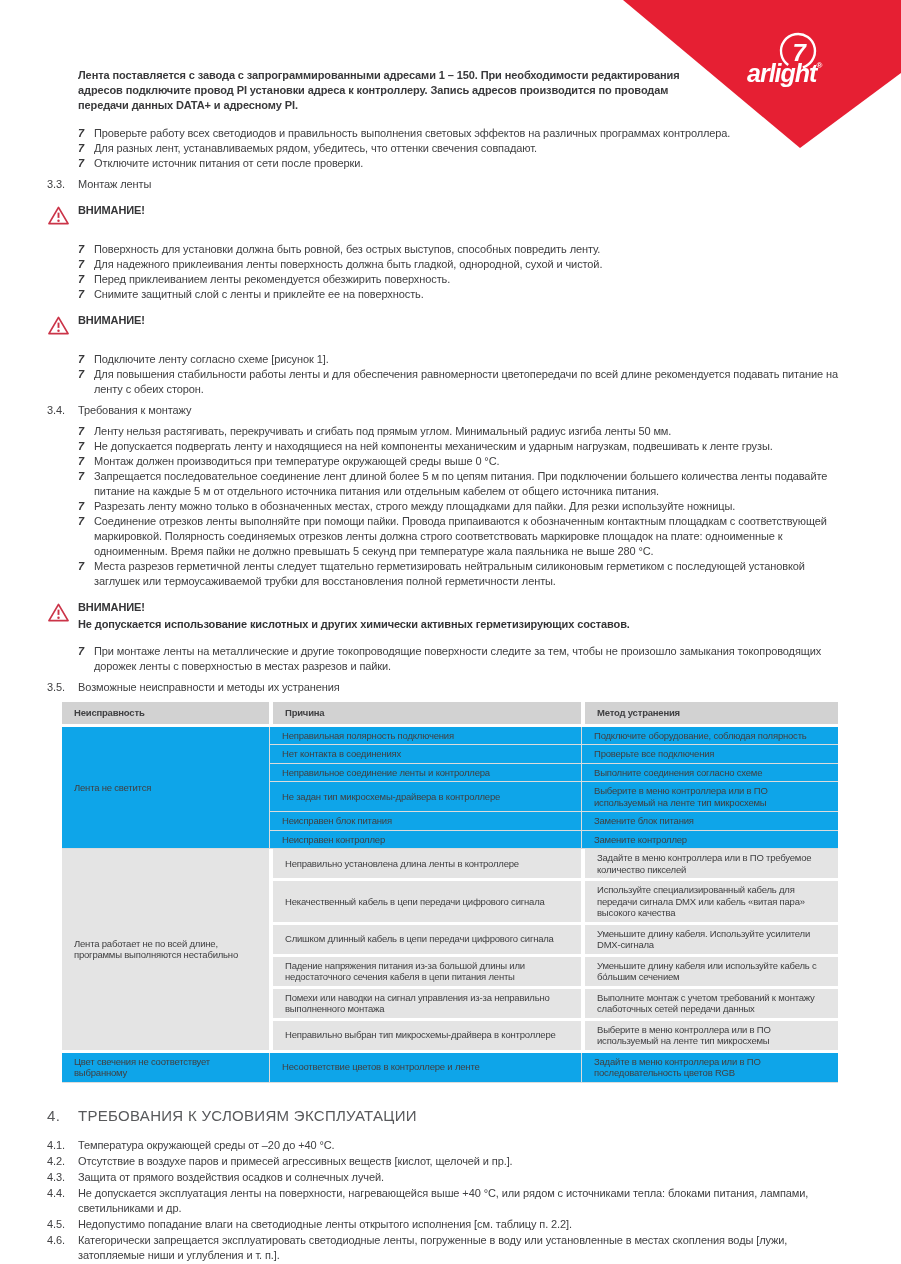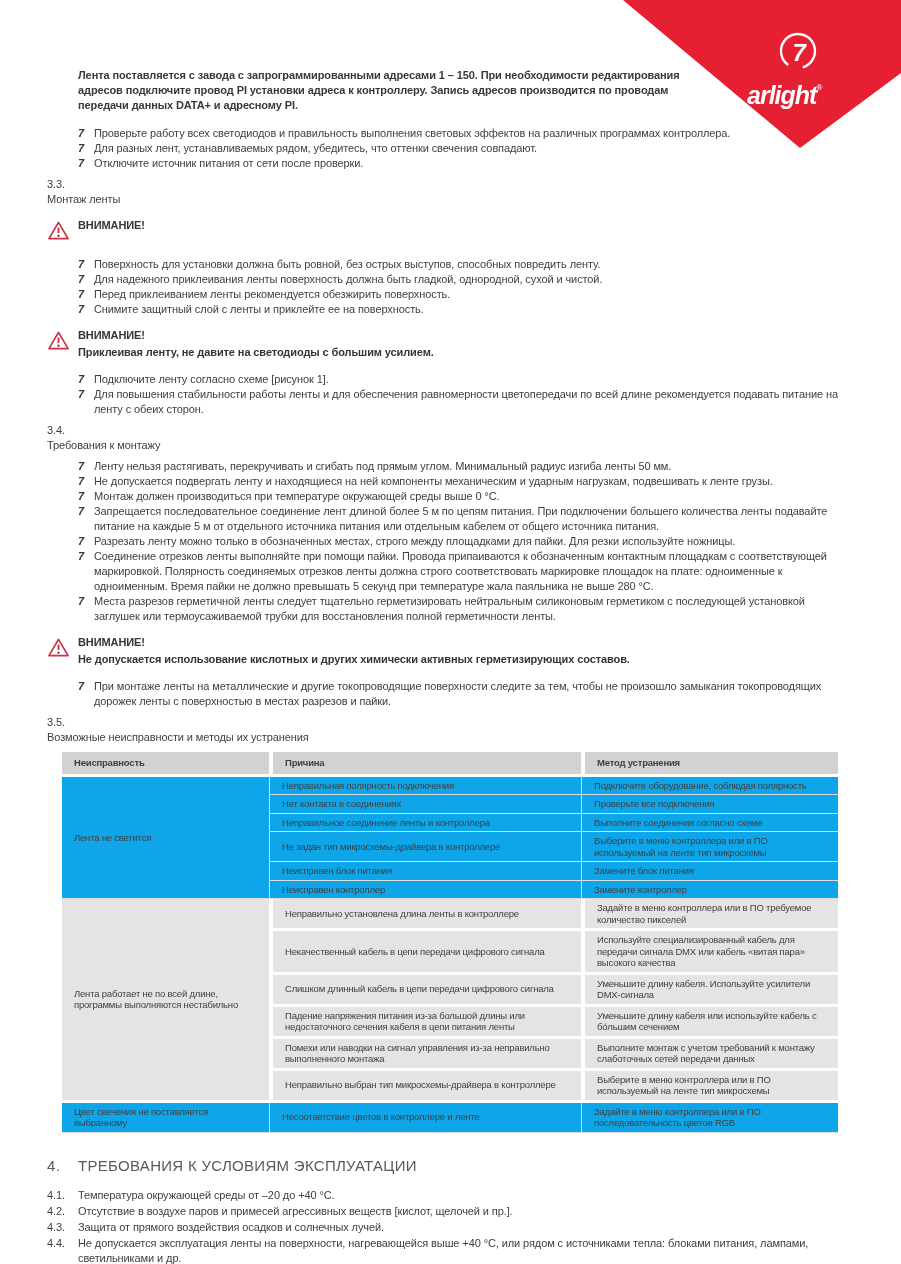--- a/index.html
+++ b/index.html
@@ -9,42 +9,42 @@
     font-family:"Liberation Sans", sans-serif;
     color:#404042; font-size:11px; line-height:15px;
     letter-spacing:-0.1px;
   }
   .page { position:relative; width:901px; height:1264px; }
 
   
   .logo-wrap { position:absolute; top:0; right:0; width:281px; height:150px; z-index:5; }
   .logo-wrap svg { display:block; }
   .brand {
-    position:absolute; left:127px; top:80px; color:#fff;
+    position:absolute; left:127px; top:58px; color:#fff;
     font-style:italic; font-weight:bold; font-size:25px; letter-spacing:-1px;
   }
   .brand sup { font-size:8px; font-style:normal; letter-spacing:0; vertical-align:14px; }
 
   
   .content { position:relative; padding:68px 56px 0 47px; z-index:1; }
 
   .intro {
     margin-left:31px; width:625px; font-weight:bold; color:#39393b;
     margin-bottom:13px;
   }
 
   .ul { margin:11px 0 6px 31px; }
   .li { display:flex; }
   .li .b7 {
     flex:none; width:16px; font-style:italic; font-weight:bold;
     color:#39393b; transform:translateY(0px);
   }
   .li .t { flex:1; }
 
-  .sec { display:flex; margin:6px 0 6px 0;flex-direction:column; }
+  .sec { display:flex; margin:6px 0 6px 0; }
   .sec .num { flex:none; width:31px; }
 
   .warn { display:flex; margin:11px 0 12px 0; }
   .warn-icn { flex:none; width:31px; padding-top:2px; }
   .warn-body { flex:1; font-weight:bold; color:#353537; }
   .warn-title { margin-bottom:2px; }
 
   
   table.flt {
     margin:7px 0 0 15px; width:776px; border-collapse:separate; border-spacing:0;
@@ -146,21 +146,20 @@
     <div class="warn">
       <span class="warn-icn">
         <svg width="23" height="21" viewBox="0 0 24 22">
             <polygon points="12,2.5 22,19.5 2,19.5" fill="none" stroke="#cb3448" stroke-width="1.8" stroke-linejoin="round"></polygon>
             <line x1="12" y1="8" x2="12" y2="13.5" stroke="#cb3448" stroke-width="2"></line>
             <circle cx="12" cy="16.6" r="1.3" fill="#cb3448"></circle>
           </svg>
       </span>
       <div class="warn-body">
         <div class="warn-title">ВНИМАНИЕ!</div>
-        <div>Приклеивая ленту, не давите на светодиоды с большим усилием.</div>
       </div>
     </div>
 
     <div class="ul">
       <div class="li">
           <span class="b7">7</span>
           <div class="t">Подключите ленту согласно схеме [рисунок 1].</div>
         </div>
       <div class="li">
           <span class="b7">7</span>
@@ -290,21 +289,21 @@
         <tr class="gg">
             <td class="c2">Помехи или наводки на сигнал управления из-за неправильно выполненного монтажа</td>
             <td class="c3">Выполните монтаж с учетом требований к монтажу слаботочных сетей передачи данных</td>
           </tr>
         <tr class="gg">
             <td class="c2">Неправильно выбран тип микросхемы-драйвера в контроллере</td>
             <td class="c3">Выберите в меню контроллера или в ПО используемый на ленте тип микросхемы</td>
           </tr>
 
         <tr class="gw">
-          <td class="c1 fault">Цвет свечения не поставляется выбранному</td>
+          <td class="c1 fault">Цвет свечения не соответствует выбранному</td>
           <td class="c2">Несоответствие цветов в контроллере и ленте</td>
           <td class="c3">Задайте в меню контроллера или в ПО последовательность цветов RGB</td>
         </tr>
       </tbody>
     </table>
 
     <div class="bigsec">
       <span class="num">4.</span>
       <span>ТРЕБОВАНИЯ К УСЛОВИЯМ ЭКСПЛУАТАЦИИ</span>
     </div>

